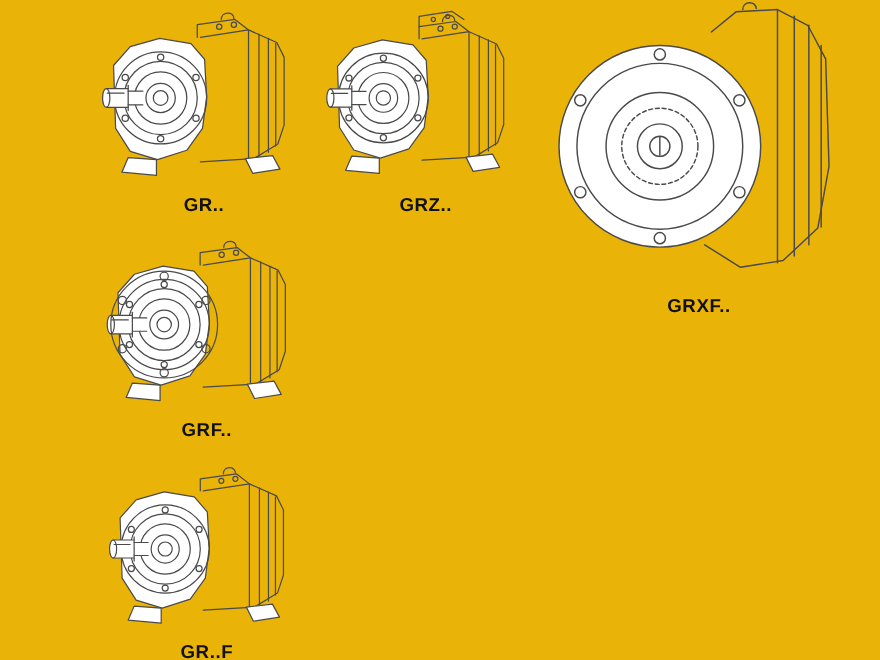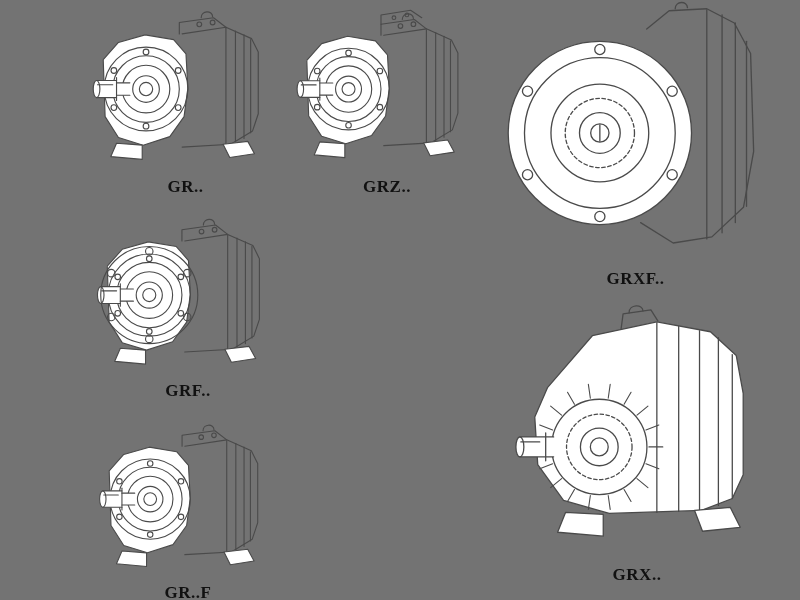--- a/index.html
+++ b/index.html
@@ -1,20 +1,20 @@
 <!DOCTYPE html>
 <html style="--line: #4a4a4a; --faded: #c4c4c4; --label: #111111;"><head>
 <meta charset="utf-8">
 <style>
   * { margin:0; padding:0; box-sizing:border-box; }
   html,body { background:#ffffff; }
   body { width:800px; height:600px; overflow:hidden; }
   .page {
-    position:relative; width:800px; height:600px; background:#737373;
-    font-family:Liberation Serif, serif;
+    position:relative; width:800px; height:600px; background:#eab308;
+    font-family:Liberation Sans, sans-serif;
   }
   .fig { position:absolute; display:flex; flex-direction:column; align-items:center; }
   .fig svg.art { display:block; width:100%; height:calc(100% - 24px); color:var(--line,#4a4a4a); }
   .fig svg.art.faded { color:var(--faded,#c4c4c4); }
   .cap {
     height:24px; line-height:22px; font-weight:bold; font-size:17px;
     color:var(--label,#111111); letter-spacing:0.5px; text-align:center; white-space:nowrap;
   }
   
   .fig-gr   { left:88px;  top:4px;   width:195px; height:196px; }
@@ -196,20 +196,14 @@
 
 
   <figure class="fig fig-grf2">
     <svg class="art" viewBox="0 0 205 180">
       <use href="#sym-gearbox"></use>
     </svg>
     <figcaption class="cap">GR..F</figcaption>
   </figure>
 
 
-  <figure class="fig fig-grx">
-    <svg class="art" viewBox="0 0 280 268">
-      <use href="#sym-grx"></use>
-    </svg>
-    <figcaption class="cap">GRX..</figcaption>
-  </figure>
 
 </div>
 
 </body></html>

